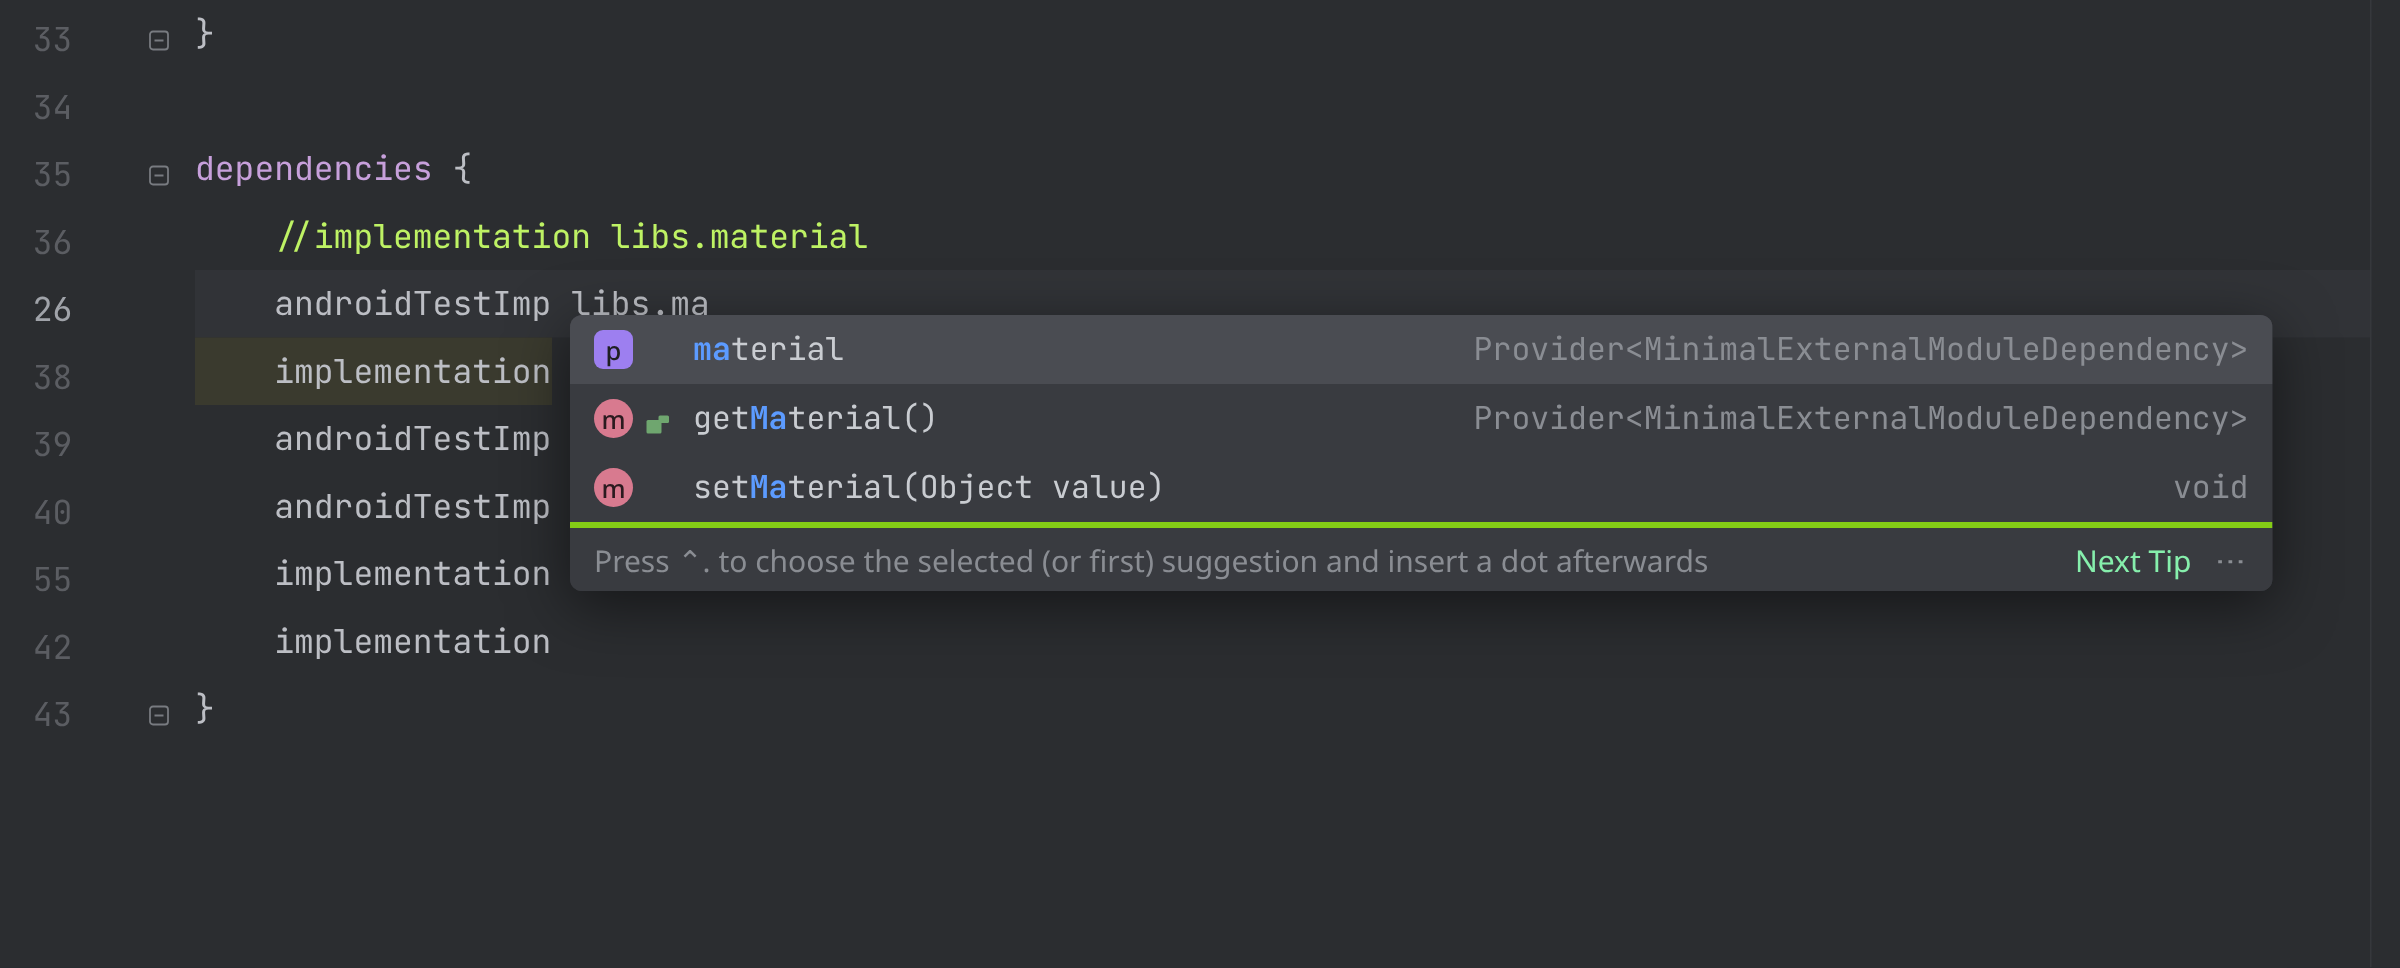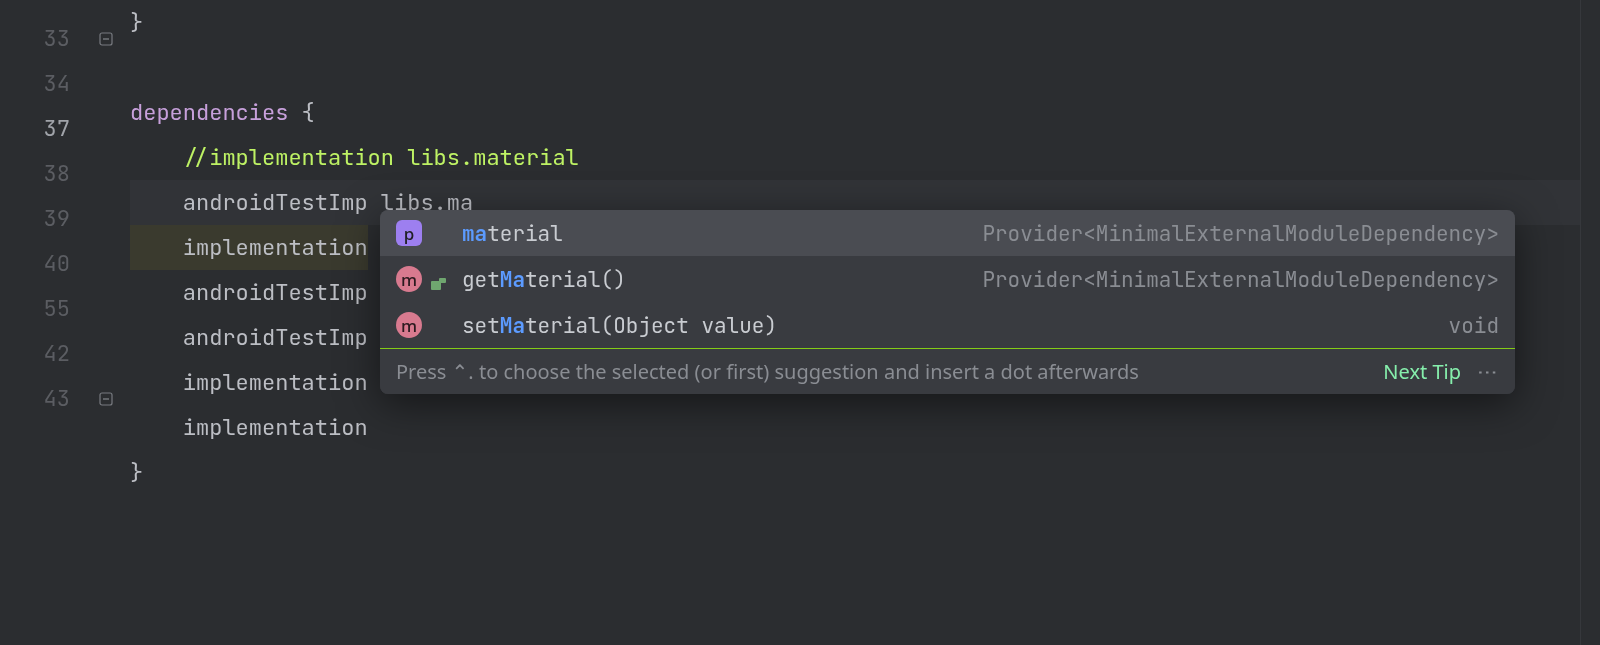--- a/index.html
+++ b/index.html
@@ -15,22 +15,22 @@
   .editor {
     position: relative;
     display: flex;
     width: 100%;
     height: 100%;
     background: #2b2d30;
   }
   .gutter {
     width: 120px;
     background: #2b2d30;
-    padding-top: 16px;
-    text-align: right;
+    padding-top: 4px;
+    text-align: center;
     color: #5b5d62;
     user-select: none;
     flex-shrink: 0;
     border-right: 0px solid #2b2d30;
   }
   .gutter .ln {
     height: 45px;
     line-height: 45px;
     padding-right: 50px;
     position: relative;
@@ -131,21 +131,21 @@
   }
   .popup-footer {
     height: 46px;
     display: flex;
     align-items: center;
     padding: 0 16px;
     gap: 16px;
     color: #8a8d93;
     font-family: system-ui, -apple-system, sans-serif;
     font-size: 20px;
-    border-top: 1px solid #84cc16;
+    border-top: 4px solid #84cc16;
     background: #393b40;
   }
   .popup-footer .hint { flex: 1; color: #8a8d93; }
   .popup-footer .link { color: #86efac; cursor: pointer; }
   .popup-footer .more {
     color: #8a8d93;
     font-size: 20px;
     cursor: pointer;
     padding: 0 2px;
     letter-spacing: -2px;
@@ -167,21 +167,28 @@
 
 <div class="editor">
   <div class="gutter">
       <div class="ln">33<span class="fold-icon">
           <svg width="14" height="14" viewBox="0 0 14 14">
             <rect x="1" y="1" width="12" height="12" rx="2" fill="none" stroke="#787b80" stroke-width="1.2"></rect>
             <path d="M4 7 H10" stroke="#787b80" stroke-width="1.4"></path>
           </svg>
         </span></div>
       <div class="ln">34</div>
-      <div class="ln current">37</div>
+      <div class="ln">35<span class="fold-icon">
+          <svg width="14" height="14" viewBox="0 0 14 14">
+            <rect x="1" y="1" width="12" height="12" rx="2" fill="none" stroke="#787b80" stroke-width="1.2"></rect>
+            <path d="M4 7 H10" stroke="#787b80" stroke-width="1.4"></path>
+          </svg>
+        </span></div>
+      <div class="ln">36</div>
+      <div class="ln current">26</div>
       <div class="ln">38</div>
       <div class="ln">39</div>
       <div class="ln">40</div>
       <div class="ln">55</div>
       <div class="ln">42</div>
       <div class="ln">43<span class="fold-icon">
           <svg width="14" height="14" viewBox="0 0 14 14">
             <rect x="1" y="1" width="12" height="12" rx="2" fill="none" stroke="#787b80" stroke-width="1.2"></rect>
             <path d="M4 7 H10" stroke="#787b80" stroke-width="1.4"></path>
           </svg>

